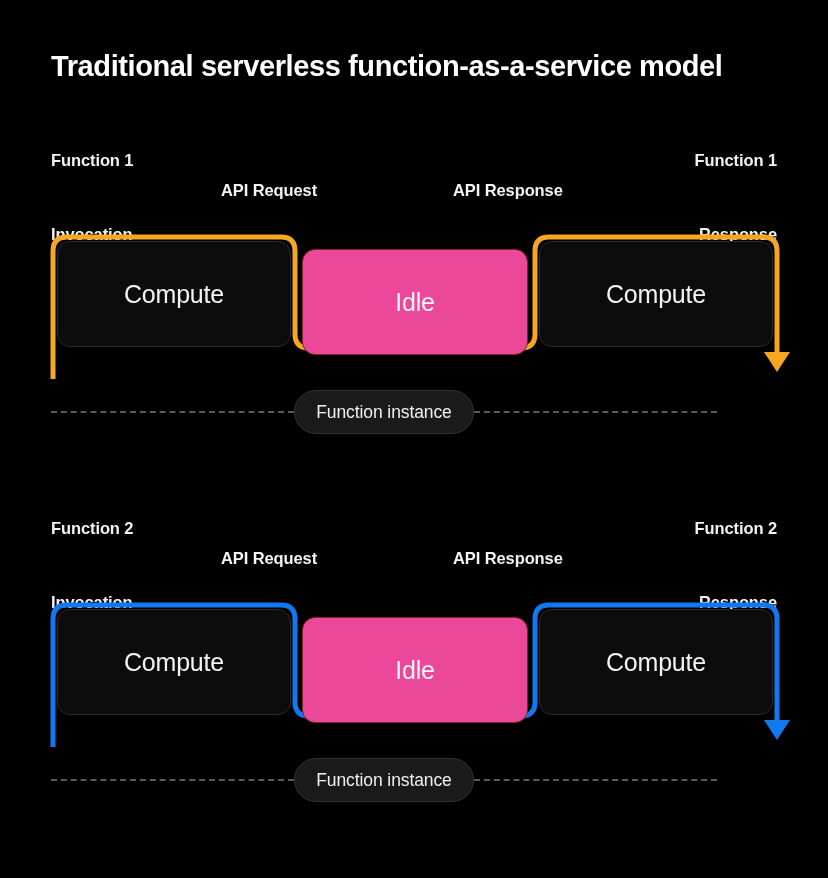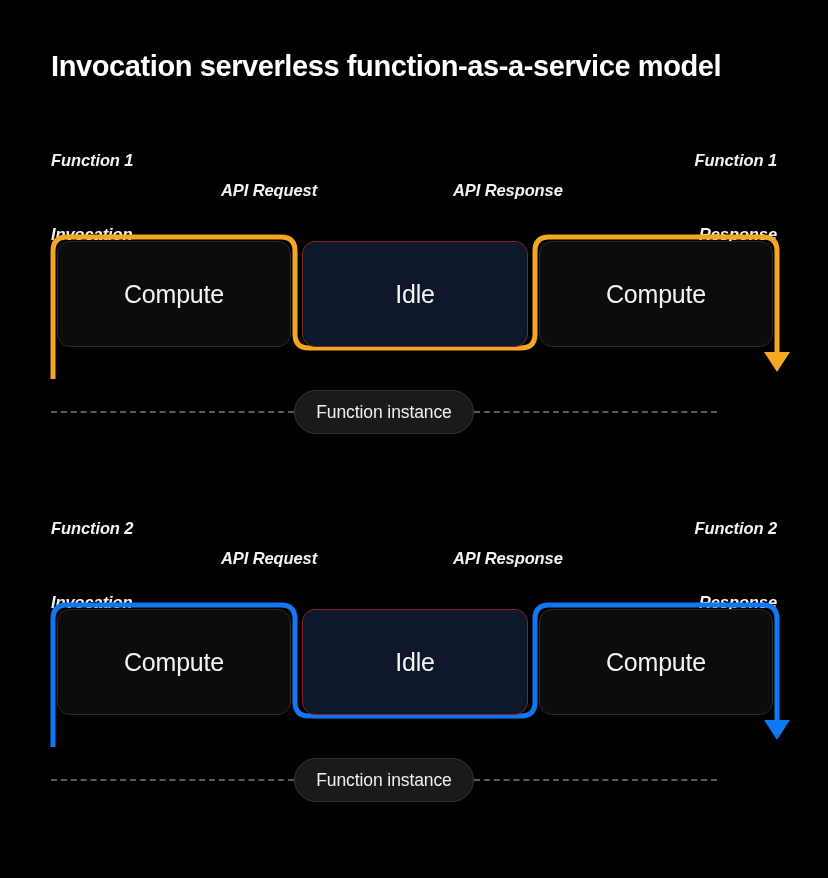--- a/index.html
+++ b/index.html
@@ -45,21 +45,20 @@
   .section-1 { top: 140px; }
   .section-2 { top: 508px; }
 
   
   .labels {
     position: absolute;
     left: 0;
     top: 0;
     width: 828px;
     height: 62px;
-    font-style: italic;
   }
   .label {
     position: absolute;
     font-size: 16.5px;
     font-weight: 600;
     line-height: 30px;
     color: #f2f2f2;
     white-space: nowrap;
     letter-spacing: -0.1px;
   }
@@ -102,23 +101,24 @@
     font-weight: 400;
     letter-spacing: -0.2px;
   }
 
   .box-compute {
     background: #0c0c0c;
     border: 1px solid #2a2a2a;
     color: #f4f4f4;
   }
   .box-idle {
-    background: #0f172a;
+    background: #ec4899;
     border: 1px solid #7e2327;
     color: #f4f4f4;
+    margin-top: 8px;
   }
 
   .box-a { left: 57px;  width: 234px; }
   .box-b { left: 302px; width: 226px; }
   .box-c { left: 539px; width: 234px; }
 
   
   .divider {
     position: absolute;
     left: 0;
@@ -150,21 +150,21 @@
     white-space: nowrap;
     letter-spacing: -0.1px;
     line-height: 20px;
   }
 </style>
 </head>
 <body>
 
 <div class="canvas">
 
-  <div class="title">Invocation serverless function-as-a-service model</div>
+  <div class="title">Traditional serverless function-as-a-service model</div>
 
   <div class="section section-1">
 
     <div class="labels">
       <div class="label label-invocation">
         <span class="l1">Function 1</span>
         <span class="l2">Invocation</span>
       </div>
       <div class="label label-request">API Request</div>
       <div class="label label-response">API Response</div>

